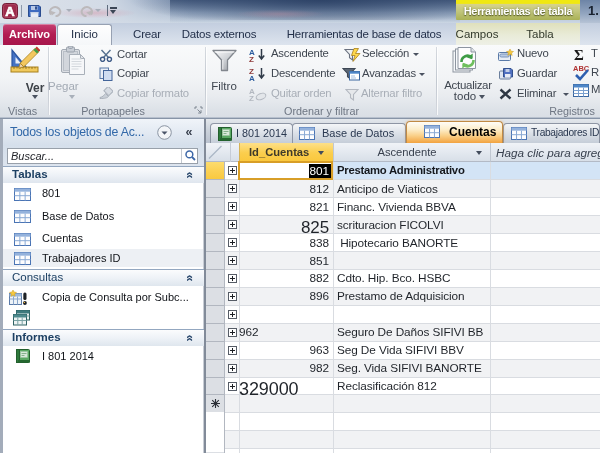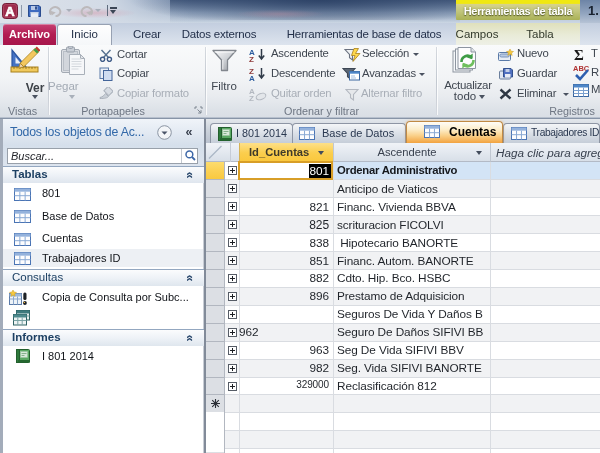--- a/index.html
+++ b/index.html
@@ -435,36 +435,35 @@
 </svg>
 <svg class="a" style="left:227.5px;top:363.58px" width="9" height="9">
 <rect x="0.5" y="0.5" width="8" height="8" fill="#fff" stroke="#565c66"></rect>
 <path d="M2 4.5 H7 M4.5 2 V7" stroke="#1c1f24" stroke-width="1"></path>
 </svg>
 <svg class="a" style="left:227.5px;top:381.50px" width="9" height="9">
 <rect x="0.5" y="0.5" width="8" height="8" fill="#fff" stroke="#565c66"></rect>
 <path d="M2 4.5 H7 M4.5 2 V7" stroke="#1c1f24" stroke-width="1"></path>
 </svg>
 <div class="a" style="left:239px;top:163.96px;width:92px;height:14px;font-size:11.8px;letter-spacing:-0.1px;color:#1f2329;text-align:right"><span class="tx" style="background:#000;color:#fff;padding:0 2px 0 1px">801</span></div>
-<div class="a" style="left:337px;top:163.96px;height:14px;font-size:11.3px;letter-spacing:-0.25px;font-weight:bold;color:#15181d"><span class="tx">Ordenar Administrativo</span></div>
+<div class="a" style="left:337px;top:163.96px;height:14px;font-size:11.3px;letter-spacing:-0.25px;font-weight:bold;color:#15181d"><span class="tx">Prestamo Administrativo</span></div>
+<div class="a" style="left:239px;top:181.88px;width:90px;height:14px;font-size:11.8px;letter-spacing:-0.1px;color:#1f2329;text-align:right"><span class="tx">812</span></div>
 <div class="a" style="left:337px;top:181.88px;height:14px;font-size:11.8px;letter-spacing:-0.1px;color:#1f2329"><span class="tx">Anticipo de Viaticos</span></div>
 <div class="a" style="left:239px;top:199.80px;width:90px;height:14px;font-size:11.8px;letter-spacing:-0.1px;color:#1f2329;text-align:right"><span class="tx">821</span></div>
 <div class="a" style="left:337px;top:199.80px;height:14px;font-size:11.8px;letter-spacing:-0.1px;color:#1f2329"><span class="tx">Financ. Vivienda BBVA</span></div>
-<div class="a" style="left:239px;top:217.72px;width:90px;height:14px;font-size:12px;letter-spacing:-0.1px;color:#1f2329;text-align:right"><span class="tx">825</span></div>
+<div class="a" style="left:239px;top:217.72px;width:90px;height:14px;font-size:17px;letter-spacing:-0.1px;color:#1f2329;text-align:right"><span class="tx">825</span></div>
 <div class="a" style="left:337px;top:217.72px;height:14px;font-size:11.8px;letter-spacing:-0.1px;color:#1f2329"><span class="tx">scrituracion FICOLVI</span></div>
 <div class="a" style="left:239px;top:235.64px;width:90px;height:14px;font-size:11.8px;letter-spacing:-0.1px;color:#1f2329;text-align:right"><span class="tx">838</span></div>
 <div class="a" style="left:337px;top:235.64px;height:14px;font-size:11.8px;letter-spacing:-0.1px;color:#1f2329"><span class="tx">&nbsp;Hipotecario BANORTE</span></div>
 <div class="a" style="left:239px;top:253.56px;width:90px;height:14px;font-size:11.8px;letter-spacing:-0.1px;color:#1f2329;text-align:right"><span class="tx">851</span></div>
-<div class="a" style="left:337px;top:253.56px;height:14px;font-size:11.8px;letter-spacing:-0.1px;color:#1f2329"><span class="tx">Financ. Autom. BANORTE</span></div>
 <div class="a" style="left:239px;top:271.48px;width:90px;height:14px;font-size:11.8px;letter-spacing:-0.1px;color:#1f2329;text-align:right"><span class="tx">882</span></div>
 <div class="a" style="left:337px;top:271.48px;height:14px;font-size:11.8px;letter-spacing:-0.1px;color:#1f2329"><span class="tx">Cdto. Hip. Bco. HSBC</span></div>
 <div class="a" style="left:239px;top:289.40px;width:90px;height:14px;font-size:11.8px;letter-spacing:-0.1px;color:#1f2329;text-align:right"><span class="tx">896</span></div>
 <div class="a" style="left:337px;top:289.40px;height:14px;font-size:11.8px;letter-spacing:-0.1px;color:#1f2329"><span class="tx">Prestamo de Adquisicion</span></div>
-<div class="a" style="left:337px;top:307.32px;height:14px;font-size:11.8px;letter-spacing:-0.1px;color:#1f2329"><span class="tx">Seguros De Vida Y Daños B</span></div>
 <div class="a" style="left:239px;top:325.24px;width:90px;height:14px;font-size:11.8px;letter-spacing:-0.1px;color:#1f2329;text-align:left"><span class="tx">962</span></div>
 <div class="a" style="left:337px;top:325.24px;height:14px;font-size:11.8px;letter-spacing:-0.1px;color:#1f2329"><span class="tx">Seguro De Daños SIFIVI BB</span></div>
 <div class="a" style="left:239px;top:343.16px;width:90px;height:14px;font-size:11.8px;letter-spacing:-0.1px;color:#1f2329;text-align:right"><span class="tx">963</span></div>
 <div class="a" style="left:337px;top:343.16px;height:14px;font-size:11.8px;letter-spacing:-0.1px;color:#1f2329"><span class="tx">Seg De Vida SIFIVI BBV</span></div>
 <div class="a" style="left:239px;top:361.08px;width:90px;height:14px;font-size:11.8px;letter-spacing:-0.1px;color:#1f2329;text-align:right"><span class="tx">982</span></div>
 <div class="a" style="left:337px;top:361.08px;height:14px;font-size:11.8px;letter-spacing:-0.1px;color:#1f2329"><span class="tx">Seg. Vida SIFIVI BANORTE</span></div>
-<div class="a" style="left:239px;top:379.00px;width:90px;height:28px;font-size:10px;letter-spacing:-0.1px;color:#1f2329;text-align:right"><span class="tx">329000</span></div>
+<div class="a" style="left:239px;top:379.00px;width:90px;height:28px;font-size:18px;letter-spacing:-0.1px;color:#1f2329;text-align:left"><span class="tx">329000</span></div>
 <div class="a" style="left:337px;top:379.00px;height:14px;font-size:11.8px;letter-spacing:-0.1px;color:#1f2329"><span class="tx">Reclasificación 812</span></div>
 <div class="a" style="left:238px;top:161.0px;width:95px;height:18.92px;border:2px solid #d89e27;box-sizing:border-box"></div>
 </div>
 </body></html>

